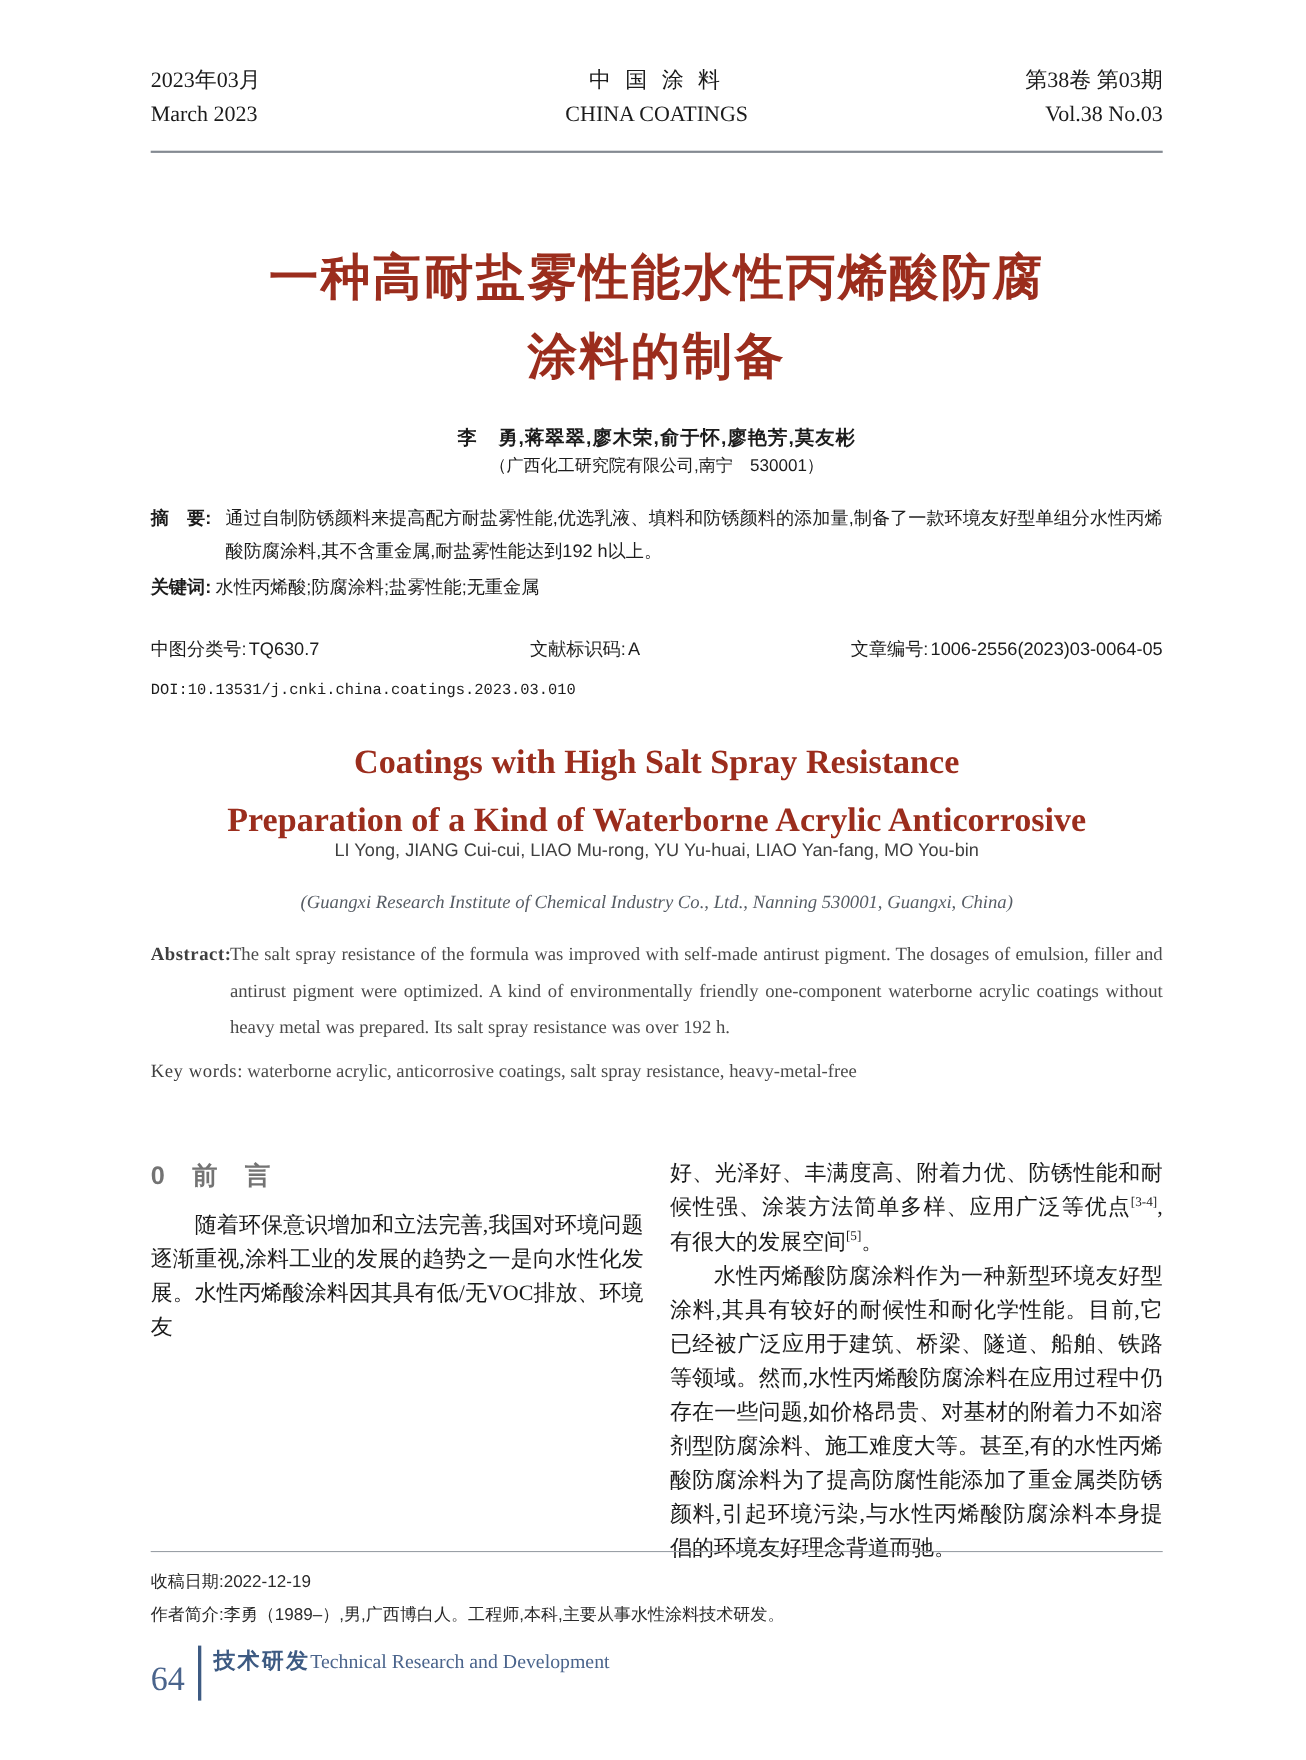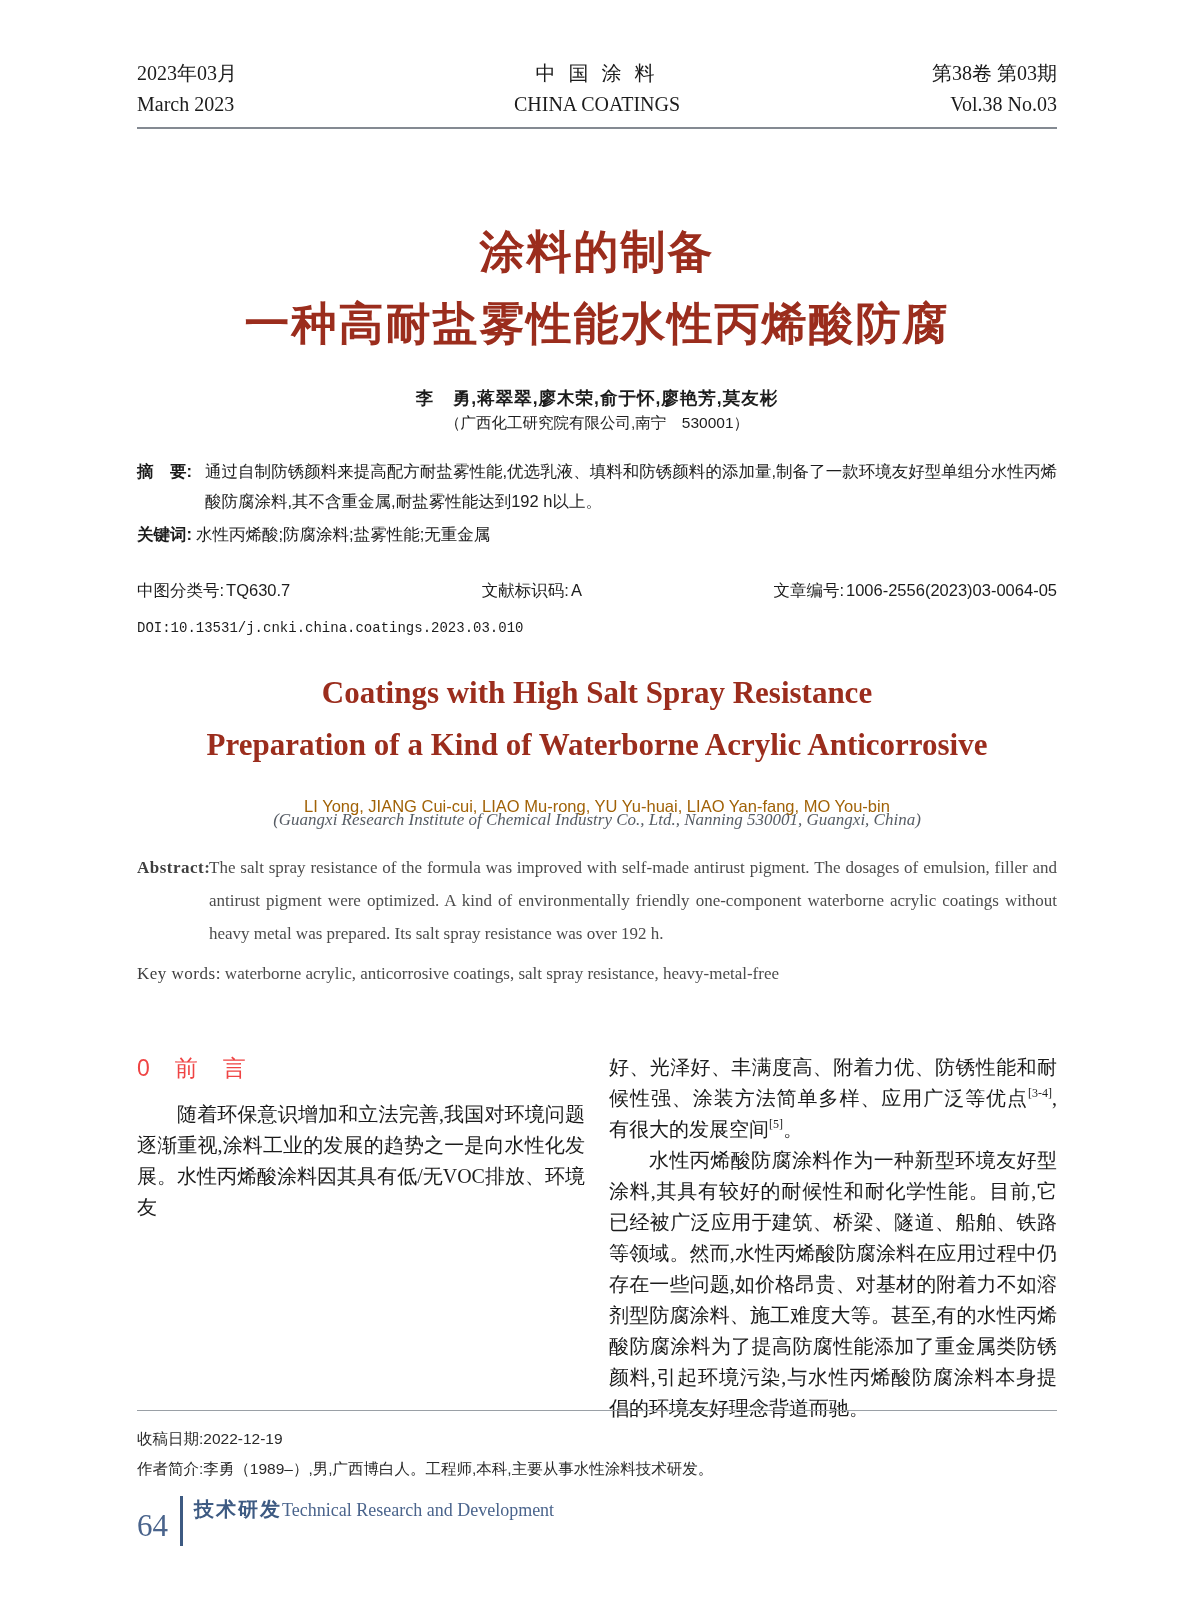--- a/index.html
+++ b/index.html
@@ -6,21 +6,21 @@
   .page {
     position:relative; width:1187px; height:1600px; background:#ffffff;
     font-family:"Liberation Sans","DejaVu Sans",sans-serif; color:#1c1c1c;
     overflow:hidden;
   }
   .abs { position:absolute; }
   .cx { left:137px; width:920px; }
 
   
   .hdr { top:58px; display:flex; justify-content:space-between; align-items:flex-end;
-         color:#81878f; font-size:15.5px; line-height:23px; padding-bottom:7px;
+         color:#81878f; font-size:15.5px; line-height:23px; padding-bottom:17px;
          border-bottom:2px solid #848a92; }
   .hdr .col { white-space:nowrap; }
   .hdr .c { text-align:center; }
   .hdr .r { text-align:right; }
   .hdr .cnrow { letter-spacing:4px; }
 
   
   .cn-title { top:216px; text-align:center; color:#9b2d1d; font-weight:700;
               font-size:45px; line-height:72px; letter-spacing:2px; }
 
@@ -33,36 +33,36 @@
   .hang-cn .lbl { display:inline-block; width:68px; margin-left:-68px; font-weight:700; }
   .kw { margin-top:4px; }
   .kw .lbl { font-weight:700; padding-right:4px; }
   .class-row { display:flex; justify-content:space-between; margin-top:26px; }
   .class-row .lbl { padding-right:2px; }
   .doi { margin-top:9px; font-family:Liberation Mono, monospace; font-size:14px; }
 
   
   .en-title { top:667px; text-align:center; color:#9b2d1d; font-weight:700;
               font-family:"Liberation Serif","DejaVu Serif",serif; font-size:31px; line-height:52px; }
-  .en-authors { top:797px; text-align:center; color:#a16207; font-size:16.5px; }
+  .en-authors { top:764px; text-align:center; color:#404040; font-size:16.5px; }
   .en-affil { top:810px; text-align:center; color:#565c64; font-size:17px;
               font-style:italic; font-family:"Liberation Serif","DejaVu Serif",serif; }
   .en-abs { top:851px; font-family:"Liberation Serif","DejaVu Serif",serif; color:#4c4c4c;
             font-size:17px; line-height:33px; text-align:justify; }
   .hang-en { padding-left:72px; }
   .hang-en .lbl { display:inline-block; width:72px; margin-left:-72px; font-weight:700;
                   letter-spacing:0.5px; color:#3f3f3f; }
   .kw-en { margin-top:7px; }
   .kw-en .lbl { font-weight:400; letter-spacing:0.5px; color:#3f3f3f; padding-right:4px; }
 
   
   .cols { top:1052px; display:flex; gap:24px; }
   .col { width:448px; font-family:"Liberation Serif","DejaVu Serif",serif;
          font-size:20px; line-height:31px; text-align:justify; color:#1b1b1b; }
-  .sec-h { color:#ef4444; font-size:23px; font-weight:400; letter-spacing:1px;
+  .sec-h { color:#737373; font-size:23px; font-weight:700; letter-spacing:1px;
            font-family:"Liberation Sans","DejaVu Sans",sans-serif; margin:1px 0 15px 0; }
   .col p { margin:0; text-indent:2em; }
   .col p.cont { text-indent:0; }
   sup { font-size:12px; line-height:0; }
 
   
   .fn { top:1410px; border-top:1px solid #9aa0a6; padding-top:13px;
         font-size:15.5px; line-height:30px; color:#2a2a2a; }
 
   
@@ -89,22 +89,22 @@
       <div class="cnrow">中 国 涂 料</div>
       <div>CHINA COATINGS</div>
     </div>
     <div class="col r">
       <div>第38卷 第03期</div>
       <div>Vol.38 No.03</div>
     </div>
   </div>
 
   <div class="abs cx cn-title">
+    <div>一种高耐盐雾性能水性丙烯酸防腐</div>
     <div>涂料的制备</div>
-    <div>一种高耐盐雾性能水性丙烯酸防腐</div>
   </div>
 
   <div class="abs cx authors-cn">李　勇,蒋翠翠,廖木荣,俞于怀,廖艳芳,莫友彬</div>
   <div class="abs cx affil-cn">（广西化工研究院有限公司,南宁　530001）</div>
 
   <div class="abs cx fm">
     <div class="hang-cn">
       <span class="lbl">摘　要:</span><span>通过自制防锈颜料来提高配方耐盐雾性能,优选乳液、填料和防锈颜料的添加量,制备了一款环境友好型单组分水性丙烯酸防腐涂料,其不含重金属,耐盐雾性能达到192 h以上。</span>
     </div>
     <div class="kw">

